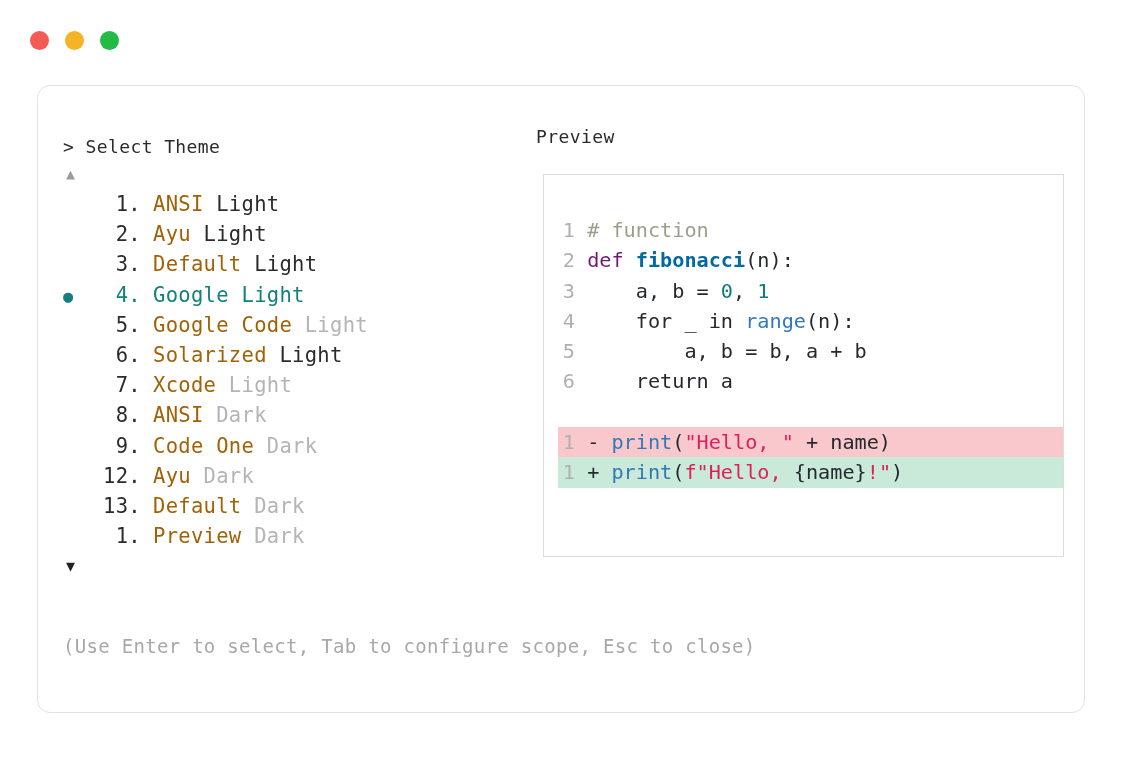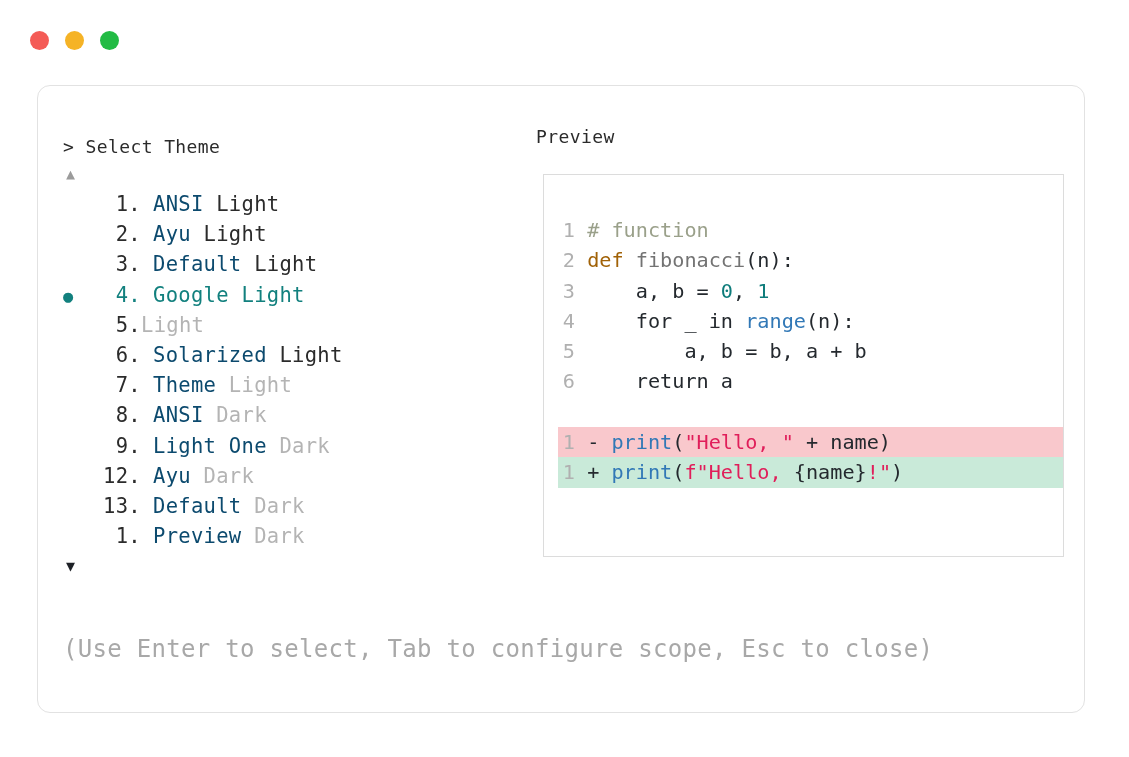--- a/index.html
+++ b/index.html
@@ -95,34 +95,34 @@
     color: #12807e;
     line-height: 1;
   }
   .bullet.empty { color: transparent; }
   .idx {
     width: 48px;
     flex: 0 0 48px;
     text-align: right;
     color: #2b2b2b;
   }
-  .tname { color: #0c4a6e; padding-left: 12px; }
+  .tname { color: #a16207; padding-left: 12px; }
   .tvar  { color: #2b2b2b; }
   .tvar.muted { color: #b4b4b4; }
   .theme-row.selected .idx,
   .theme-row.selected .idx-dot,
   .theme-row.selected .tname,
   .theme-row.selected .tvar { color: #12807e; }
 
   
   .hint {
     position: absolute;
     left: 25px;
     top: 549px;
-    font-size: 24px;
+    font-size: 19px;
     letter-spacing: 0.3px;
     color: #a8a8a8;
     white-space: pre;
   }
 
   
   .preview-panel {
     position: absolute;
     left: 505px;
     top: 88px;
@@ -151,22 +151,22 @@
   }
   .ln-wide {
     color: #b0b0b0;
     display: inline-block;
     width: 17px;
     text-align: right;
   }
   .blank-line { height: 30.3px; }
 
   .tok-comment { color: #9aa08a; }
-  .tok-kw      { color: #a16207; }
-  .tok-fn      { color: #737373; }
+  .tok-kw      { color: #701a75; }
+  .tok-fn      { color: #0369a1; font-weight: bold; }
   .tok-plain   { color: #24292e; }
   .tok-num     { color: #0e7c7b; }
   .tok-builtin { color: #3178b6; }
   .tok-str     { color: #e01e5a; }
 
   .diff-line {
     white-space: pre;
     height: 30.3px;
     display: block;
     width: 100%;
@@ -190,25 +190,25 @@
   <div class="col-head head-right">Preview</div>
 
   <div class="list-pane">
     <div class="arrow arrow-up">▲</div>
 
     <ul class="theme-list" id="theme-list">
         <li class="theme-row"><span class="bullet empty">&nbsp;</span><span class="idx">1.</span><span class="tname">ANSI </span><span class="tvar">Light</span></li>
         <li class="theme-row"><span class="bullet empty">&nbsp;</span><span class="idx">2.</span><span class="tname">Ayu </span><span class="tvar">Light</span></li>
         <li class="theme-row"><span class="bullet empty">&nbsp;</span><span class="idx">3.</span><span class="tname">Default </span><span class="tvar">Light</span></li>
         <li class="theme-row selected"><span class="bullet">●</span><span class="idx">4.</span><span class="tname">Google </span><span class="tvar">Light</span></li>
-        <li class="theme-row"><span class="bullet empty">&nbsp;</span><span class="idx">5.</span><span class="tvar muted">Light</span></li>
+        <li class="theme-row"><span class="bullet empty">&nbsp;</span><span class="idx">5.</span><span class="tname">Google Code </span><span class="tvar muted">Light</span></li>
         <li class="theme-row"><span class="bullet empty">&nbsp;</span><span class="idx">6.</span><span class="tname">Solarized </span><span class="tvar">Light</span></li>
-        <li class="theme-row"><span class="bullet empty">&nbsp;</span><span class="idx">7.</span><span class="tname">Theme </span><span class="tvar muted">Light</span></li>
+        <li class="theme-row"><span class="bullet empty">&nbsp;</span><span class="idx">7.</span><span class="tname">Xcode </span><span class="tvar muted">Light</span></li>
         <li class="theme-row"><span class="bullet empty">&nbsp;</span><span class="idx">8.</span><span class="tname">ANSI </span><span class="tvar muted">Dark</span></li>
-        <li class="theme-row"><span class="bullet empty">&nbsp;</span><span class="idx">9.</span><span class="tname">Light One </span><span class="tvar muted">Dark</span></li>
+        <li class="theme-row"><span class="bullet empty">&nbsp;</span><span class="idx">9.</span><span class="tname">Code One </span><span class="tvar muted">Dark</span></li>
         <li class="theme-row"><span class="bullet empty">&nbsp;</span><span class="idx">12.</span><span class="tname">Ayu </span><span class="tvar muted">Dark</span></li>
         <li class="theme-row"><span class="bullet empty">&nbsp;</span><span class="idx">13.</span><span class="tname">Default </span><span class="tvar muted">Dark</span></li>
         <li class="theme-row"><span class="bullet empty">&nbsp;</span><span class="idx">1.</span><span class="tname">Preview </span><span class="tvar muted">Dark</span></li>
       </ul>
 
     <div class="arrow arrow-down">▼</div>
   </div>
 
   <div class="hint">(Use Enter to select, Tab to configure scope, Esc to close)</div>
 

